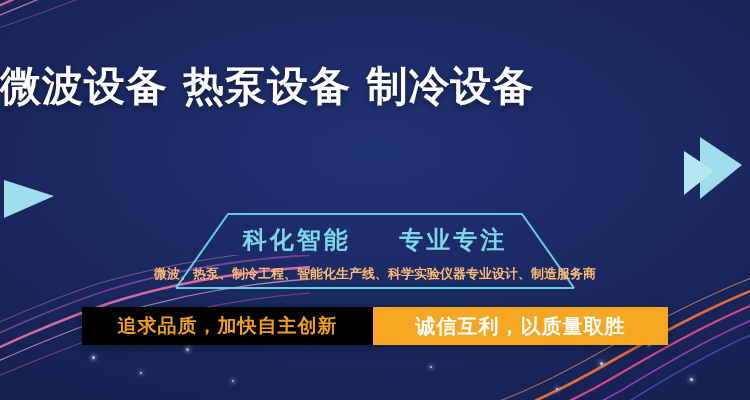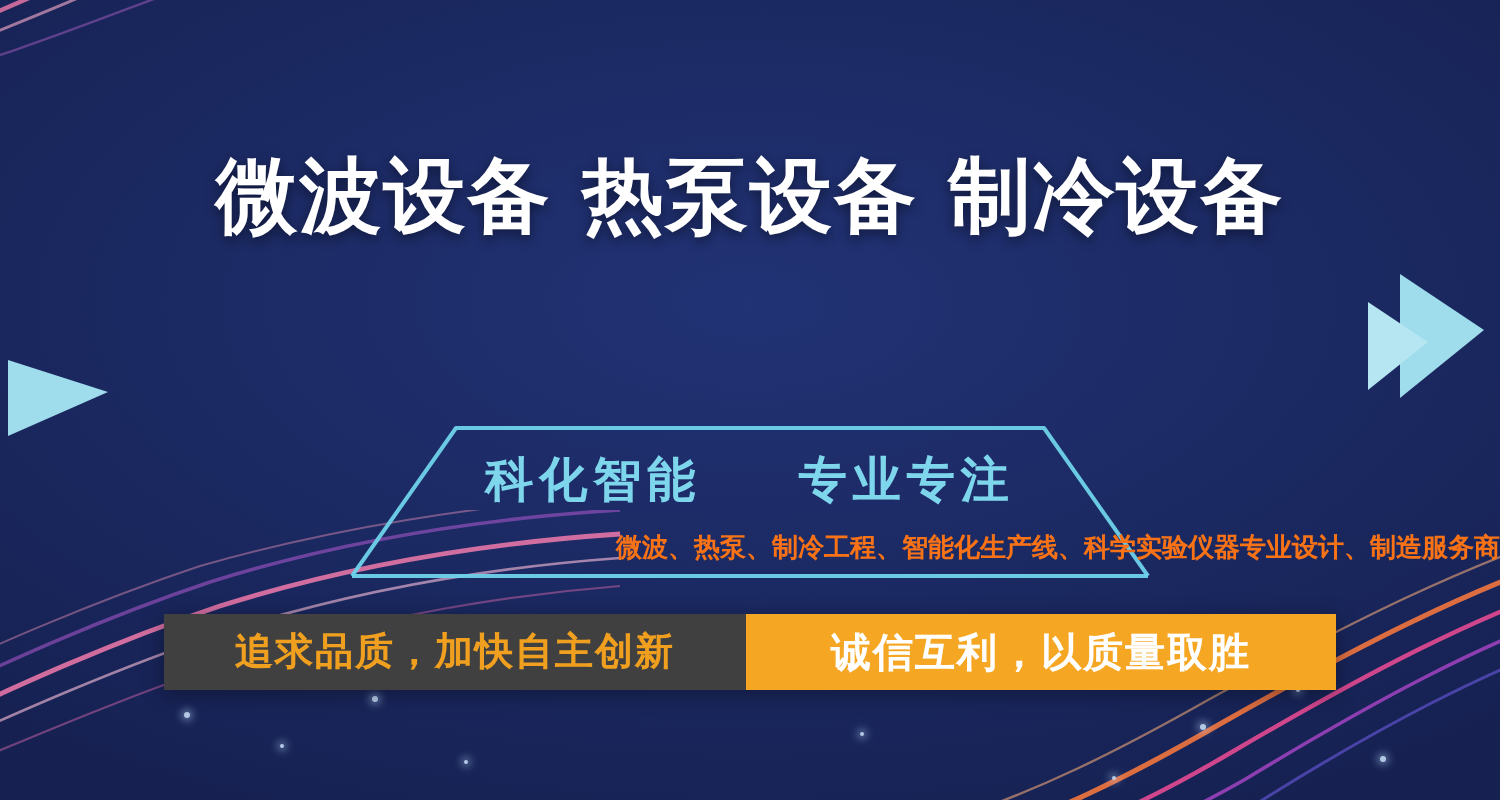--- a/index.html
+++ b/index.html
@@ -73,29 +73,28 @@
     border-bottom: 24px solid transparent;
     border-left: 30px solid #b5e6f2;
   }
 
   
   .headline {
     position: absolute;
     left: 0;
     top: 62px;
     width: 750px;
-    text-align: center;
+    text-align: left;
     color: #ffffff;
     font-size: 41px;
     font-weight: bold;
     line-height: 48px;
     letter-spacing: 1px;
     text-shadow: 0 2px 6px rgba(0,0,0,0.45);
     white-space: nowrap;
-    margin-top: 12px;
   }
   .headline .ln { display: block; }
 
   
   .trapezoid {
     position: absolute;
     left: 170px;
     top: 210px;
     width: 410px;
     height: 82px;
@@ -114,41 +113,41 @@
     letter-spacing: 3px;
     white-space: nowrap;
   }
   .subtitle .gap { display: inline-block; width: 26px; }
 
   .tagline {
     position: absolute;
     left: 0;
     top: 265px;
     width: 750px;
-    text-align: right;
-    color: #f97316;
+    text-align: center;
+    color: #fdba74;
     font-size: 13px;
     font-weight: bold;
     letter-spacing: 0px;
     white-space: nowrap;
   }
 
   
   .slogan-row {
     position: absolute;
     left: 82px;
     top: 307px;
     width: 586px;
     height: 38px;
     display: flex;
     box-shadow: 0 2px 10px rgba(0,0,0,0.35);
   }
   .slogan-left {
     flex: 0 0 291px;
-    background: #404040;
+    background: #000000;
     color: #f0a01e;
     font-size: 19px;
     font-weight: bold;
     letter-spacing: 1px;
     display: flex;
     align-items: center;
     justify-content: center;
     white-space: nowrap;
   }
   .slogan-right {

